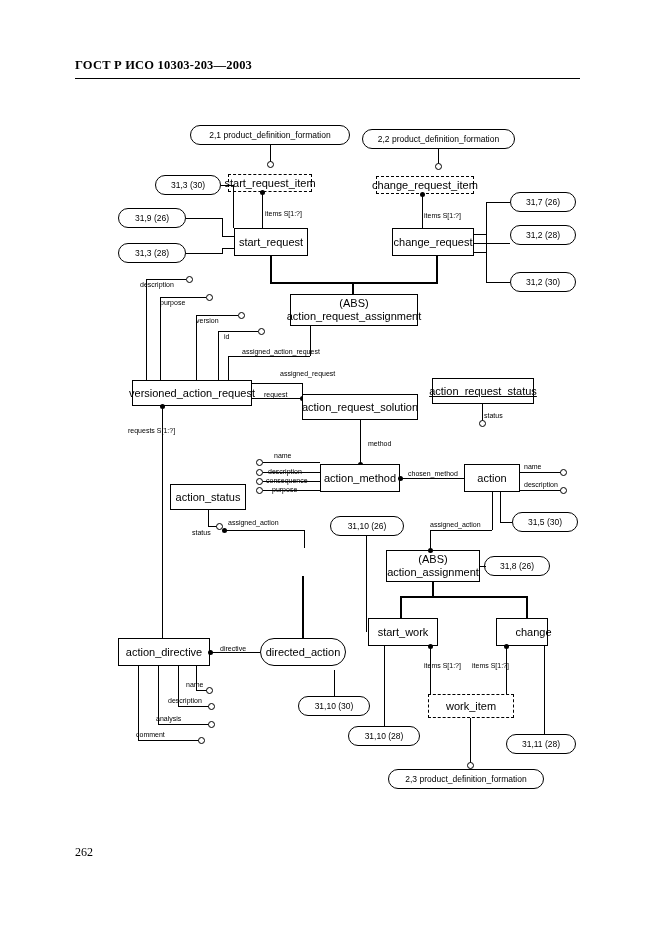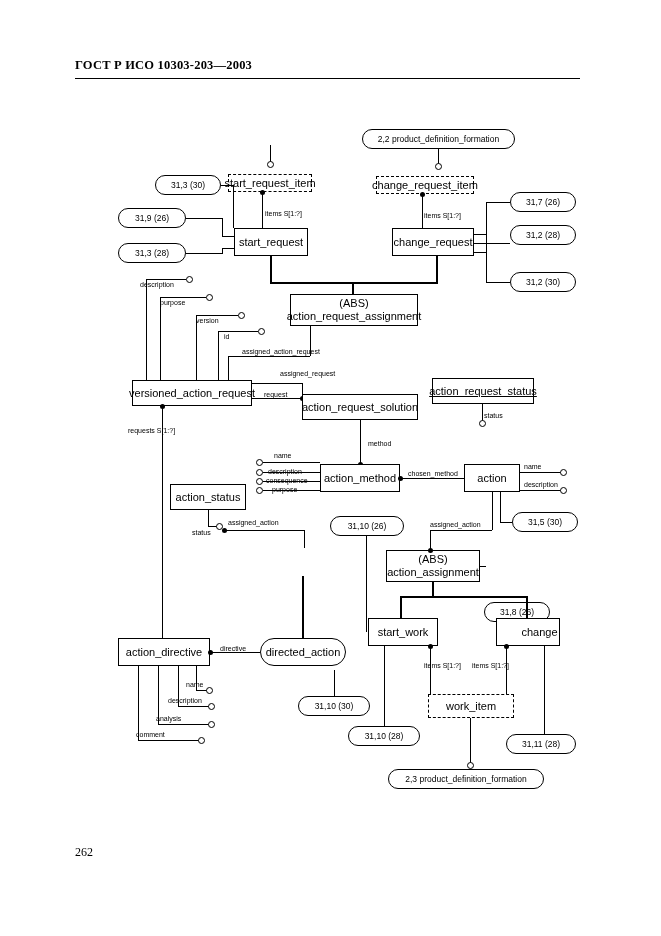--- a/index.html
+++ b/index.html
@@ -90,20 +90,23 @@
 </head>
 <body>
 
 <div class="page">
 
   <div class="hdr">ГОСТ Р ИСО 10303-203—2003</div>
   <div class="hdr-rule"></div>
 
   <div class="dg" style="left:0;top:0;width:661px;height:800px;">
 
+    <div class="rounded" style="left:190px;top:125px;width:160px;height:20px;">
+      <span>2,1 product_definition_formation</span>
+    </div>
     <div class="rounded" style="left:362px;top:129px;width:153px;height:20px;">
       <span>2,2 product_definition_formation</span>
     </div>
 
     <div class="ln v" style="left:270px;top:145px;height:18px;"></div>
     <div class="dot" style="left:267px;top:161px;"></div>
 
     <div class="ln v" style="left:438px;top:149px;height:16px;"></div>
     <div class="dot" style="left:435px;top:163px;"></div>
 
@@ -278,21 +281,21 @@
     <div class="lbl" style="left:228px;top:519px;">assigned_action</div>
 
     <div class="rounded" style="left:330px;top:516px;width:74px;height:20px;">
       <span>31,10 (26)</span>
     </div>
 
     <div class="rounded" style="left:512px;top:512px;width:66px;height:20px;">
       <span>31,5 (30)</span>
     </div>
 
-    <div class="rounded" style="left:484px;top:556px;width:66px;height:20px;margin-top:46px;">
+    <div class="rounded" style="left:484px;top:556px;width:66px;height:20px;">
       <span>31,8 (26)</span>
     </div>
 
     <div class="box two-line" style="left:386px;top:550px;width:94px;height:32px;">
       <span>(ABS)</span>
       <span>action_assignment</span>
     </div>
 
     <div class="lbl" style="left:430px;top:521px;">assigned_action</div>
     <div class="ln v" style="left:492px;top:492px;height:38px;"></div>
@@ -314,21 +317,21 @@
     <div class="ln v2" style="left:302px;top:576px;height:62px;"></div>
 
     <div class="ln v2" style="left:432px;top:582px;height:16px;"></div>
     <div class="ln h2" style="left:400px;top:596px;width:128px;"></div>
     <div class="ln v2" style="left:400px;top:596px;height:22px;"></div>
     <div class="ln v2" style="left:526px;top:596px;height:22px;"></div>
 
     <div class="box" style="left:368px;top:618px;width:70px;height:28px;">
       <span>start_work</span>
     </div>
-    <div class="box" style="left:496px;top:618px;width:64px;height:28px;padding-left:25px;">
+    <div class="box" style="left:496px;top:618px;width:52px;height:28px;padding-left:25px;">
       <span>change</span>
     </div>
 
     <div class="lbl" style="left:424px;top:662px;">items S[1:?]</div>
     <div class="lbl" style="left:472px;top:662px;">items S[1:?]</div>
 
     <div class="dotf" style="left:428px;top:644px;"></div>
     <div class="ln v" style="left:430px;top:646px;height:50px;"></div>
     <div class="ln h" style="left:430px;top:696px;width:6px;"></div>
 

